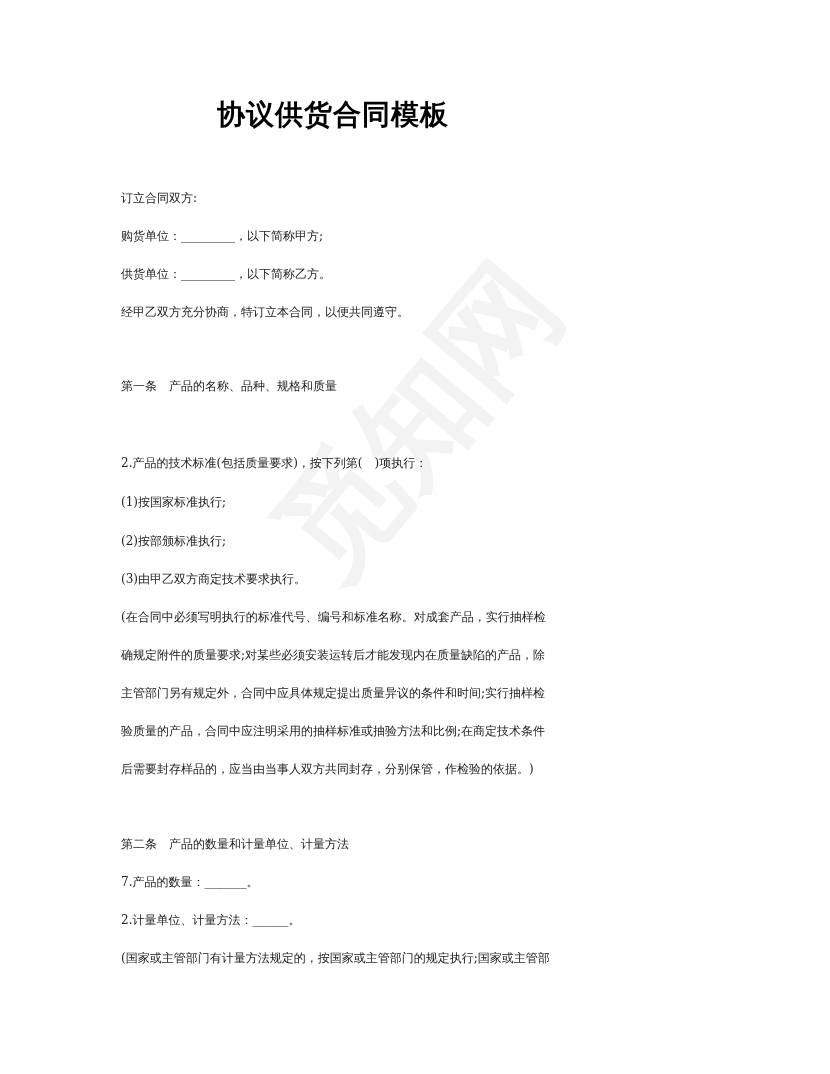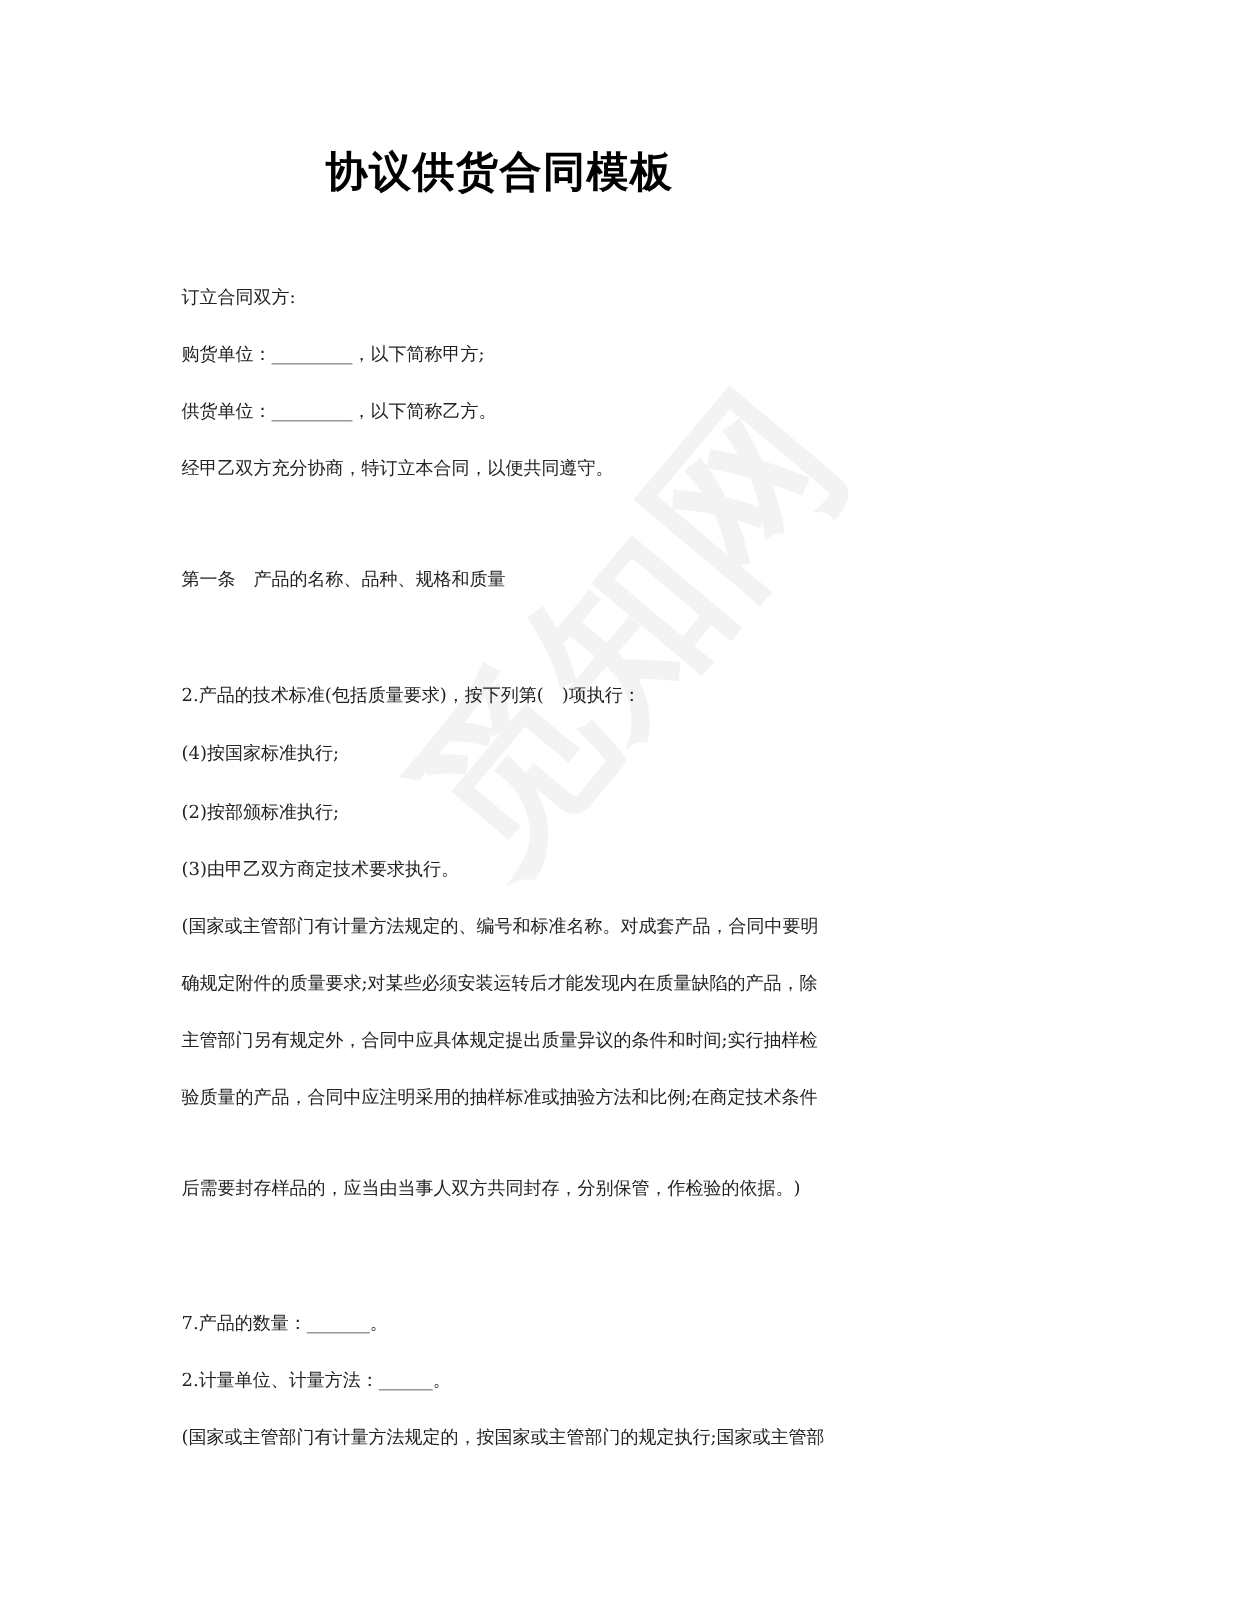--- a/index.html
+++ b/index.html
@@ -21,25 +21,26 @@
 
   <div class="title">协议供货合同模板</div>
 
   <div class="line" style="top:188px">订立合同双方:</div>
   <div class="line" style="top:264px">供货单位：_________，以下简称乙方。</div>
   <div class="line" style="top:226px">购货单位：_________，以下简称甲方;</div>
   <div class="line" style="top:302px">经甲乙双方充分协商，特订立本合同，以便共同遵守。</div>
 
   <div class="line" style="top:376px">第一条　产品的名称、品种、规格和质量</div>
   <div class="line" style="top:453px">2.产品的技术标准(包括质量要求)，按下列第(　)项执行：</div>
-  <div class="line" style="top:492px">(4)按国家标准执行;</div>
+  <div class="line" style="top:492px">(1)按国家标准执行;</div>
   <div class="line" style="top:531px">(2)按部颁标准执行;</div>
   <div class="line" style="top:569px">(3)由甲乙双方商定技术要求执行。</div>
-  <div class="line" style="top:607px">(国家或主管部门有计量方法规定的、编号和标准名称。对成套产品，合同中要明</div>
+  <div class="line" style="top:607px">(在合同中必须写明执行的标准代号、编号和标准名称。对成套产品，实行抽样检</div>
   <div class="line" style="top:645px">确规定附件的质量要求;对某些必须安装运转后才能发现内在质量缺陷的产品，除</div>
   <div class="line" style="top:683px">主管部门另有规定外，合同中应具体规定提出质量异议的条件和时间;实行抽样检</div>
   <div class="line" style="top:721px">验质量的产品，合同中应注明采用的抽样标准或抽验方法和比例;在商定技术条件</div>
-  <div class="line" style="top:782px">后需要封存样品的，应当由当事人双方共同封存，分别保管，作检验的依据。)</div>
+  <div class="line" style="top:759px">后需要封存样品的，应当由当事人双方共同封存，分别保管，作检验的依据。)</div>
 
+  <div class="line" style="top:834px">第二条　产品的数量和计量单位、计量方法</div>
   <div class="line" style="top:872px">7.产品的数量：_______。</div>
   <div class="line" style="top:910px">2.计量单位、计量方法：______。</div>
   <div class="line" style="top:948px">(国家或主管部门有计量方法规定的，按国家或主管部门的规定执行;国家或主管部</div>
 </div>
 
 </body></html>

